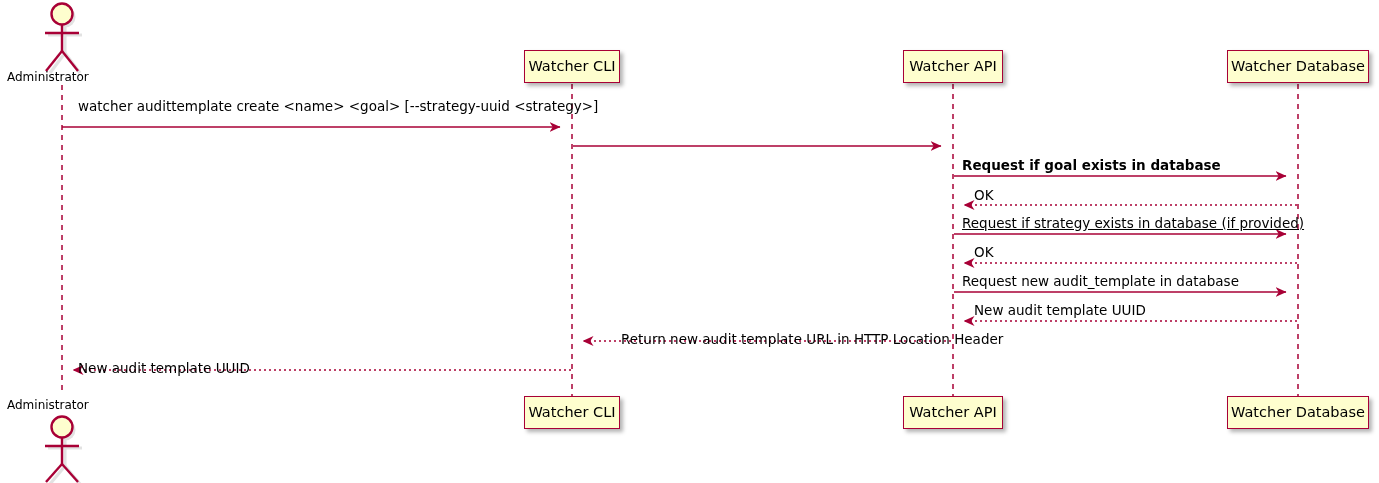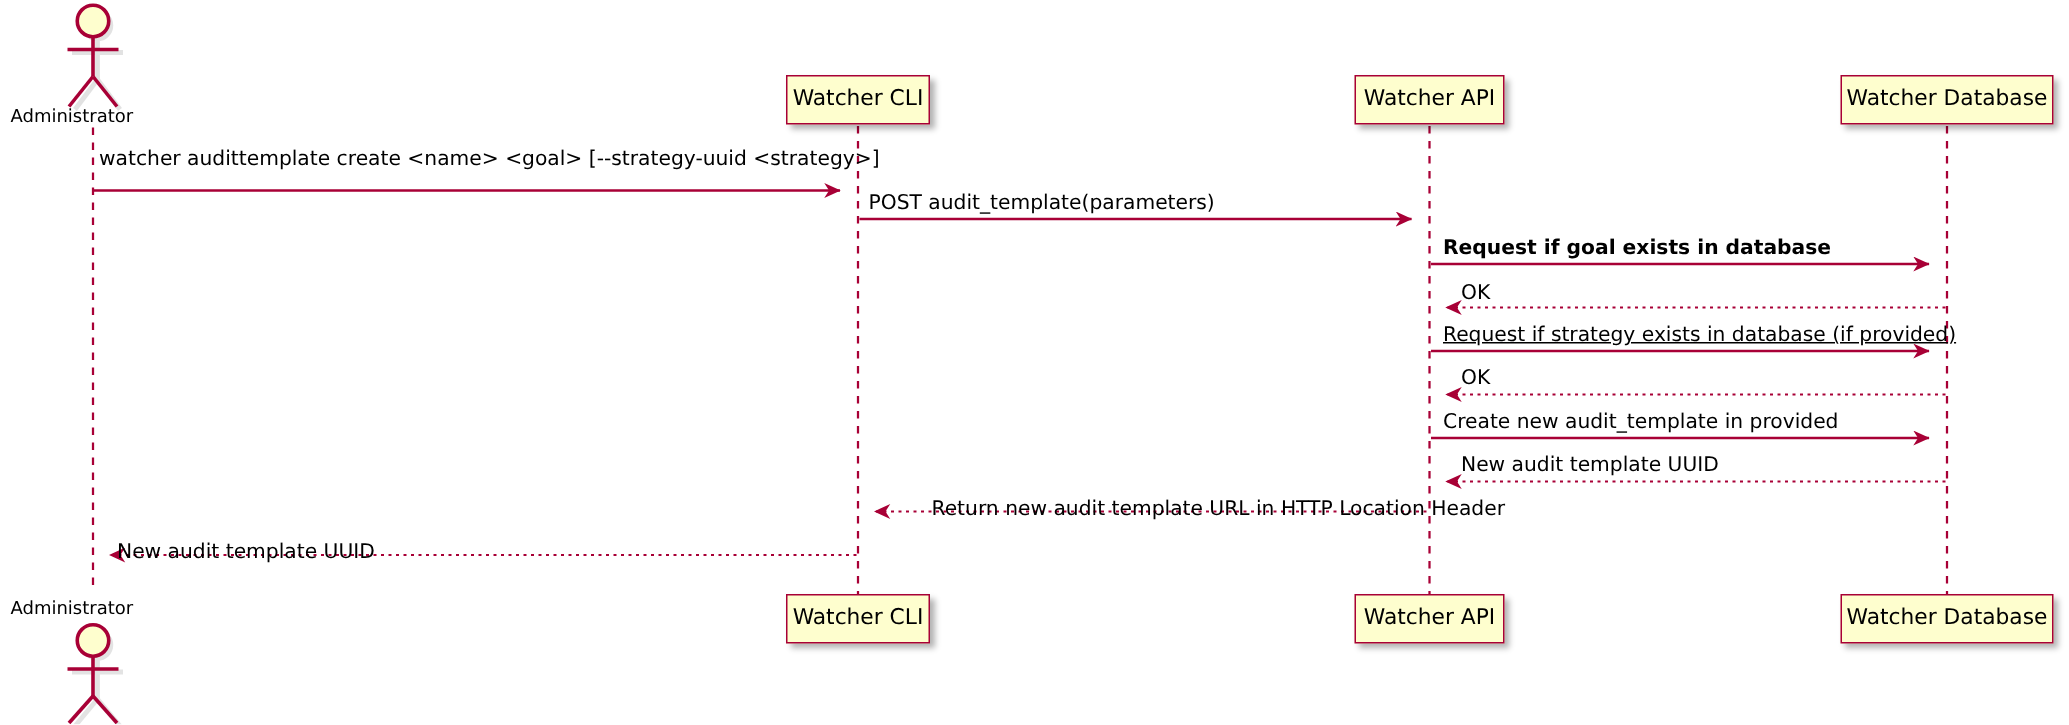--- a/index.html
+++ b/index.html
@@ -156,33 +156,32 @@
   <div class="participant-box" style="left:903px; top:396px; width:100px; height:33px;">
     <span>Watcher API</span>
   </div>
 
   <div class="participant-box" style="left:1227px; top:396px; width:142px; height:33px;">
     <span>Watcher Database</span>
   </div>
 
   <div class="actor-label" style="left:7px; top:398px;">Administrator</div>
 
-  <div class="msg-label" style="left:66px; top:100px;">watcher audittemplate create &lt;name&gt; &lt;goal&gt; [--strategy-uuid &lt;strategy&gt;]</div>
+  <div class="msg-label" style="left:78px; top:100px;">watcher audittemplate create &lt;name&gt; &lt;goal&gt; [--strategy-uuid &lt;strategy&gt;]</div>
 
-  <div class="msg-label" style="left:579px; top:129px;">POST audit_template(parameters)</div>
 
   <div class="msg-label" style="left:962px; top:159px;font-weight:bold;">Request if goal exists in database</div>
 
   <div class="msg-label" style="left:974px; top:189px;">OK</div>
 
   <div class="msg-label" style="left:962px; top:217px;text-decoration:underline;">Request if strategy exists in database (if provided)</div>
 
   <div class="msg-label" style="left:974px; top:246px;">OK</div>
 
-  <div class="msg-label" style="left:962px; top:275px;">Create new audit_template in provided</div>
+  <div class="msg-label" style="left:962px; top:275px;">Request new audit_template in database</div>
 
   <div class="msg-label" style="left:974px; top:304px;">New audit template UUID</div>
 
   <div class="msg-label" style="left:594px; top:333px;margin-left:27px;">Return new audit template URL in HTTP Location Header</div>
 
   <div class="msg-label" style="left:78px; top:362px;">New audit template UUID</div>
 
 </div>
 
 </body></html>

